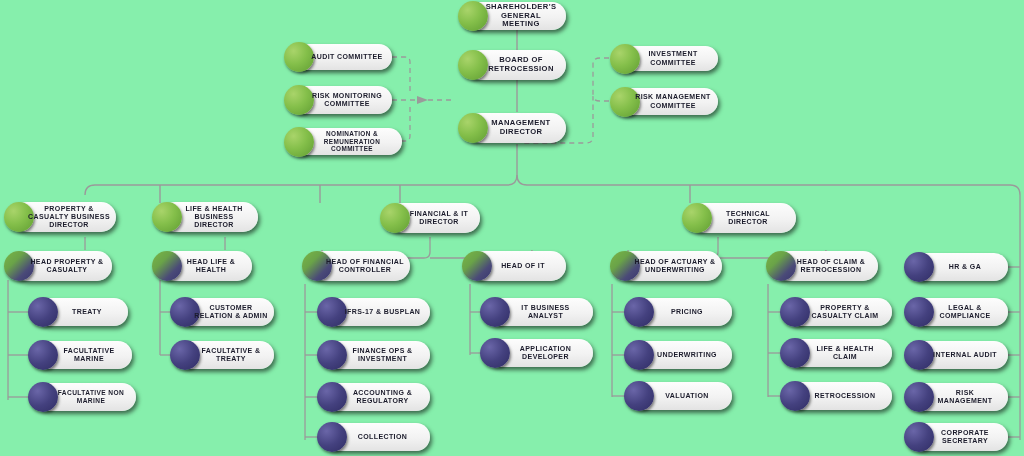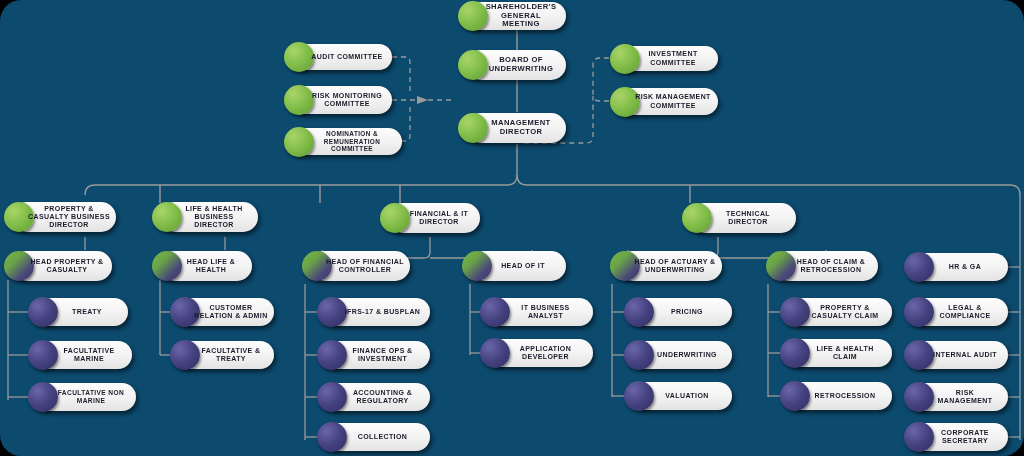--- a/index.html
+++ b/index.html
@@ -1,17 +1,17 @@
 <!DOCTYPE html>
 <html><head>
 <meta charset="utf-8">
 <style>
   html,body{margin:0;padding:0;background:#000;}
   body{width:1024px;height:456px;overflow:hidden;font-family:"Liberation Sans",sans-serif;}
-  #chart{position:relative;width:1024px;height:456px;background:#0c4a6e;border-radius:21px;}
+  #chart{position:relative;width:1024px;height:456px;background:#86efac;}
   svg#wires{position:absolute;left:0;top:0;width:1024px;height:456px;pointer-events:none;}
 
   .node{position:absolute;display:flex;align-items:center;justify-content:center;
         box-sizing:border-box;border-radius:999px;
         background:linear-gradient(180deg,#fdfdfd 0%,#f2f2f2 55%,#e3e3e3 100%);
         box-shadow:2px 3px 4px rgba(0,0,0,.55);
         color:#1b1b2b;font-weight:bold;letter-spacing:.4px;text-align:center;
         line-height:1.15;z-index:3;padding:0 6px 0 16px;}
   .node .lbl{display:block;width:100%;}
 
@@ -100,21 +100,21 @@
       <path d="M1008,355 L1020,355"></path>
       <path d="M1008,397 L1020,397"></path>
       <path d="M1008,437 L1020,437"></path>
     </g>
   </svg>
 
   <div class="node green sm" style="left:466px;top:2px;width:100px;height:28px;">
     <span class="lbl">SHAREHOLDER'S GENERAL MEETING</span>
   </div>
   <div class="node green sm" style="left:466px;top:50px;width:100px;height:30px;">
-    <span class="lbl">BOARD OF UNDERWRITING</span>
+    <span class="lbl">BOARD OF RETROCESSION</span>
   </div>
   <div class="node green sm" style="left:466px;top:113px;width:100px;height:30px;">
     <span class="lbl">MANAGEMENT DIRECTOR</span>
   </div>
 
   <div class="node green xs" style="left:292px;top:44px;width:100px;height:26px;">
     <span class="lbl">AUDIT COMMITTEE</span>
   </div>
   <div class="node green xs" style="left:292px;top:86px;width:100px;height:28px;">
     <span class="lbl">RISK MONITORING COMMITTEE</span>

